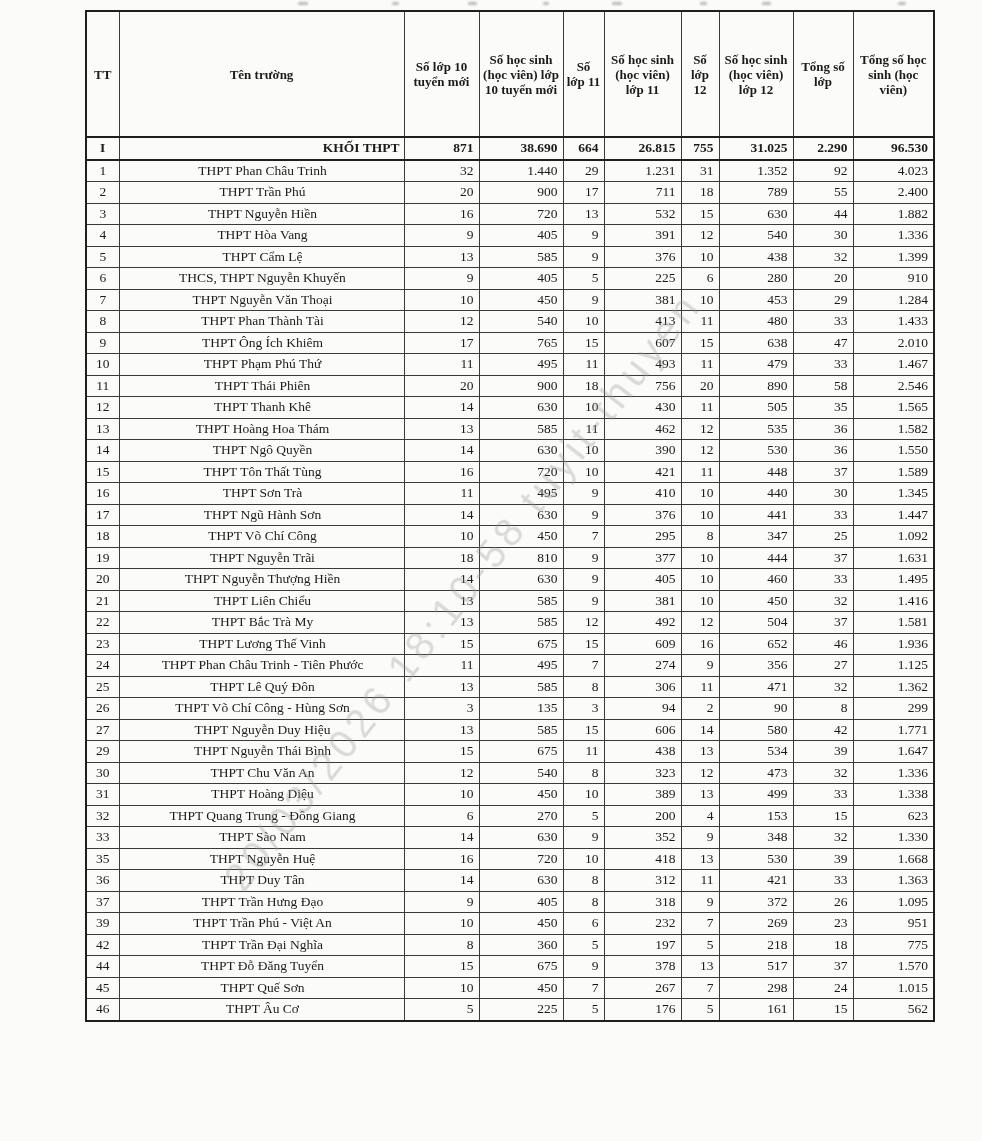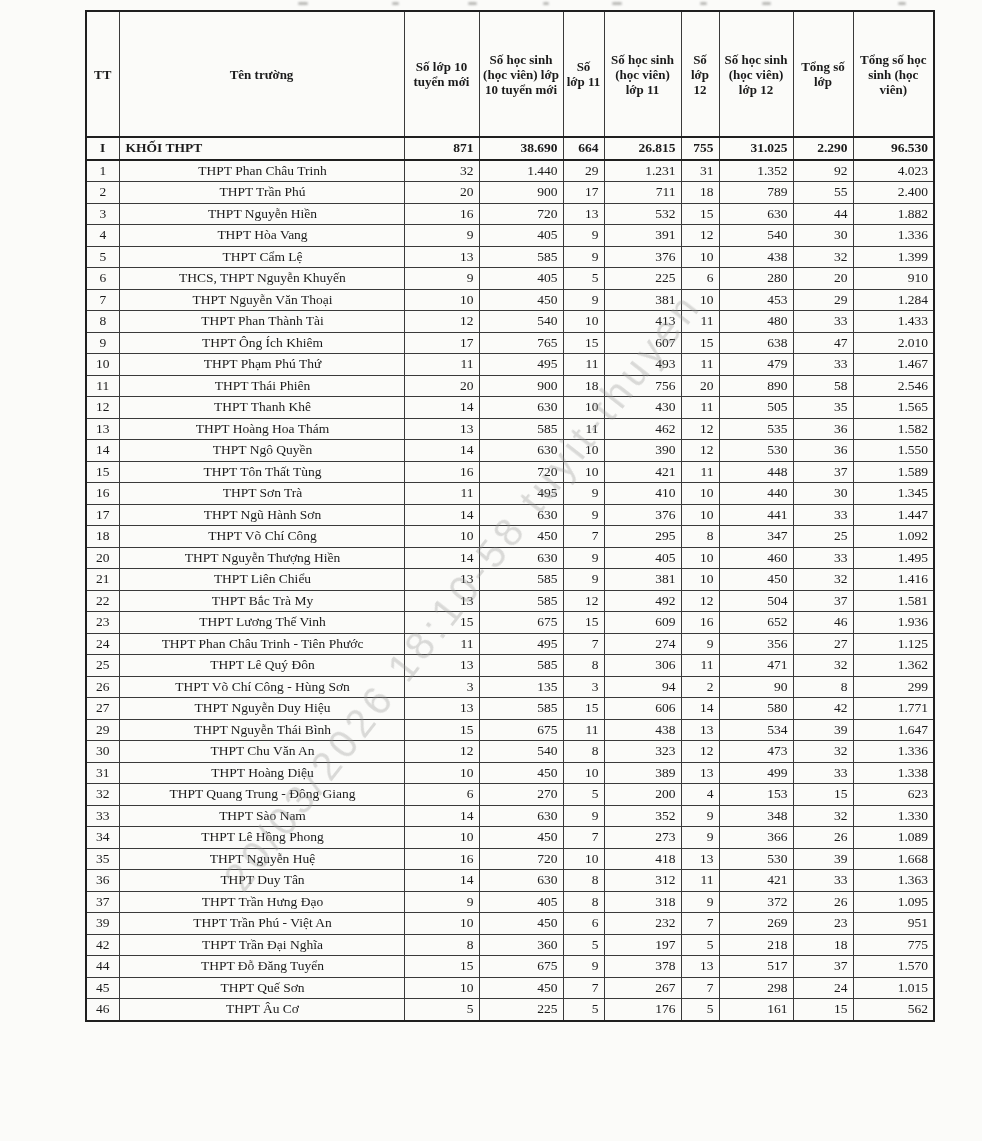--- a/index.html
+++ b/index.html
@@ -66,21 +66,21 @@
   }
   tbody td {
     font-size: 13.5px;
     height: 20.5px;
     line-height: 20.5px;
     white-space: nowrap;
     vertical-align: middle;
   }
   td.c-tt { text-align: center; }
   td.c-name { text-align: center; padding-left: 6px; }
-  tr.summary td.c-name { text-align: left; }
+  tr.summary td.c-name { text-align: right; }
   td.c-num { text-align: right; padding-right: 5px; }
   
   .watermark {
     position: absolute;
     left: 215px;
     top: 872px;
     transform: rotate(-52deg);
     transform-origin: 0 0;
     font-size: 40px;
     letter-spacing: 5px;
@@ -358,20 +358,32 @@
           <td class="c-num">10</td>
           <td class="c-num">450</td>
           <td class="c-num">7</td>
           <td class="c-num">295</td>
           <td class="c-num">8</td>
           <td class="c-num">347</td>
           <td class="c-num">25</td>
           <td class="c-num">1.092</td>
         </tr>
         <tr>
+          <td class="c-tt">19</td>
+          <td class="c-name">THPT Nguyễn Trãi</td>
+          <td class="c-num">18</td>
+          <td class="c-num">810</td>
+          <td class="c-num">9</td>
+          <td class="c-num">377</td>
+          <td class="c-num">10</td>
+          <td class="c-num">444</td>
+          <td class="c-num">37</td>
+          <td class="c-num">1.631</td>
+        </tr>
+        <tr>
           <td class="c-tt">20</td>
           <td class="c-name">THPT Nguyễn Thượng Hiền</td>
           <td class="c-num">14</td>
           <td class="c-num">630</td>
           <td class="c-num">9</td>
           <td class="c-num">405</td>
           <td class="c-num">10</td>
           <td class="c-num">460</td>
           <td class="c-num">33</td>
           <td class="c-num">1.495</td>
@@ -514,32 +526,20 @@
           <td class="c-num">14</td>
           <td class="c-num">630</td>
           <td class="c-num">9</td>
           <td class="c-num">352</td>
           <td class="c-num">9</td>
           <td class="c-num">348</td>
           <td class="c-num">32</td>
           <td class="c-num">1.330</td>
         </tr>
         <tr>
-          <td class="c-tt">34</td>
-          <td class="c-name">THPT Lê Hồng Phong</td>
-          <td class="c-num">10</td>
-          <td class="c-num">450</td>
-          <td class="c-num">7</td>
-          <td class="c-num">273</td>
-          <td class="c-num">9</td>
-          <td class="c-num">366</td>
-          <td class="c-num">26</td>
-          <td class="c-num">1.089</td>
-        </tr>
-        <tr>
           <td class="c-tt">35</td>
           <td class="c-name">THPT Nguyễn Huệ</td>
           <td class="c-num">16</td>
           <td class="c-num">720</td>
           <td class="c-num">10</td>
           <td class="c-num">418</td>
           <td class="c-num">13</td>
           <td class="c-num">530</td>
           <td class="c-num">39</td>
           <td class="c-num">1.668</td>

